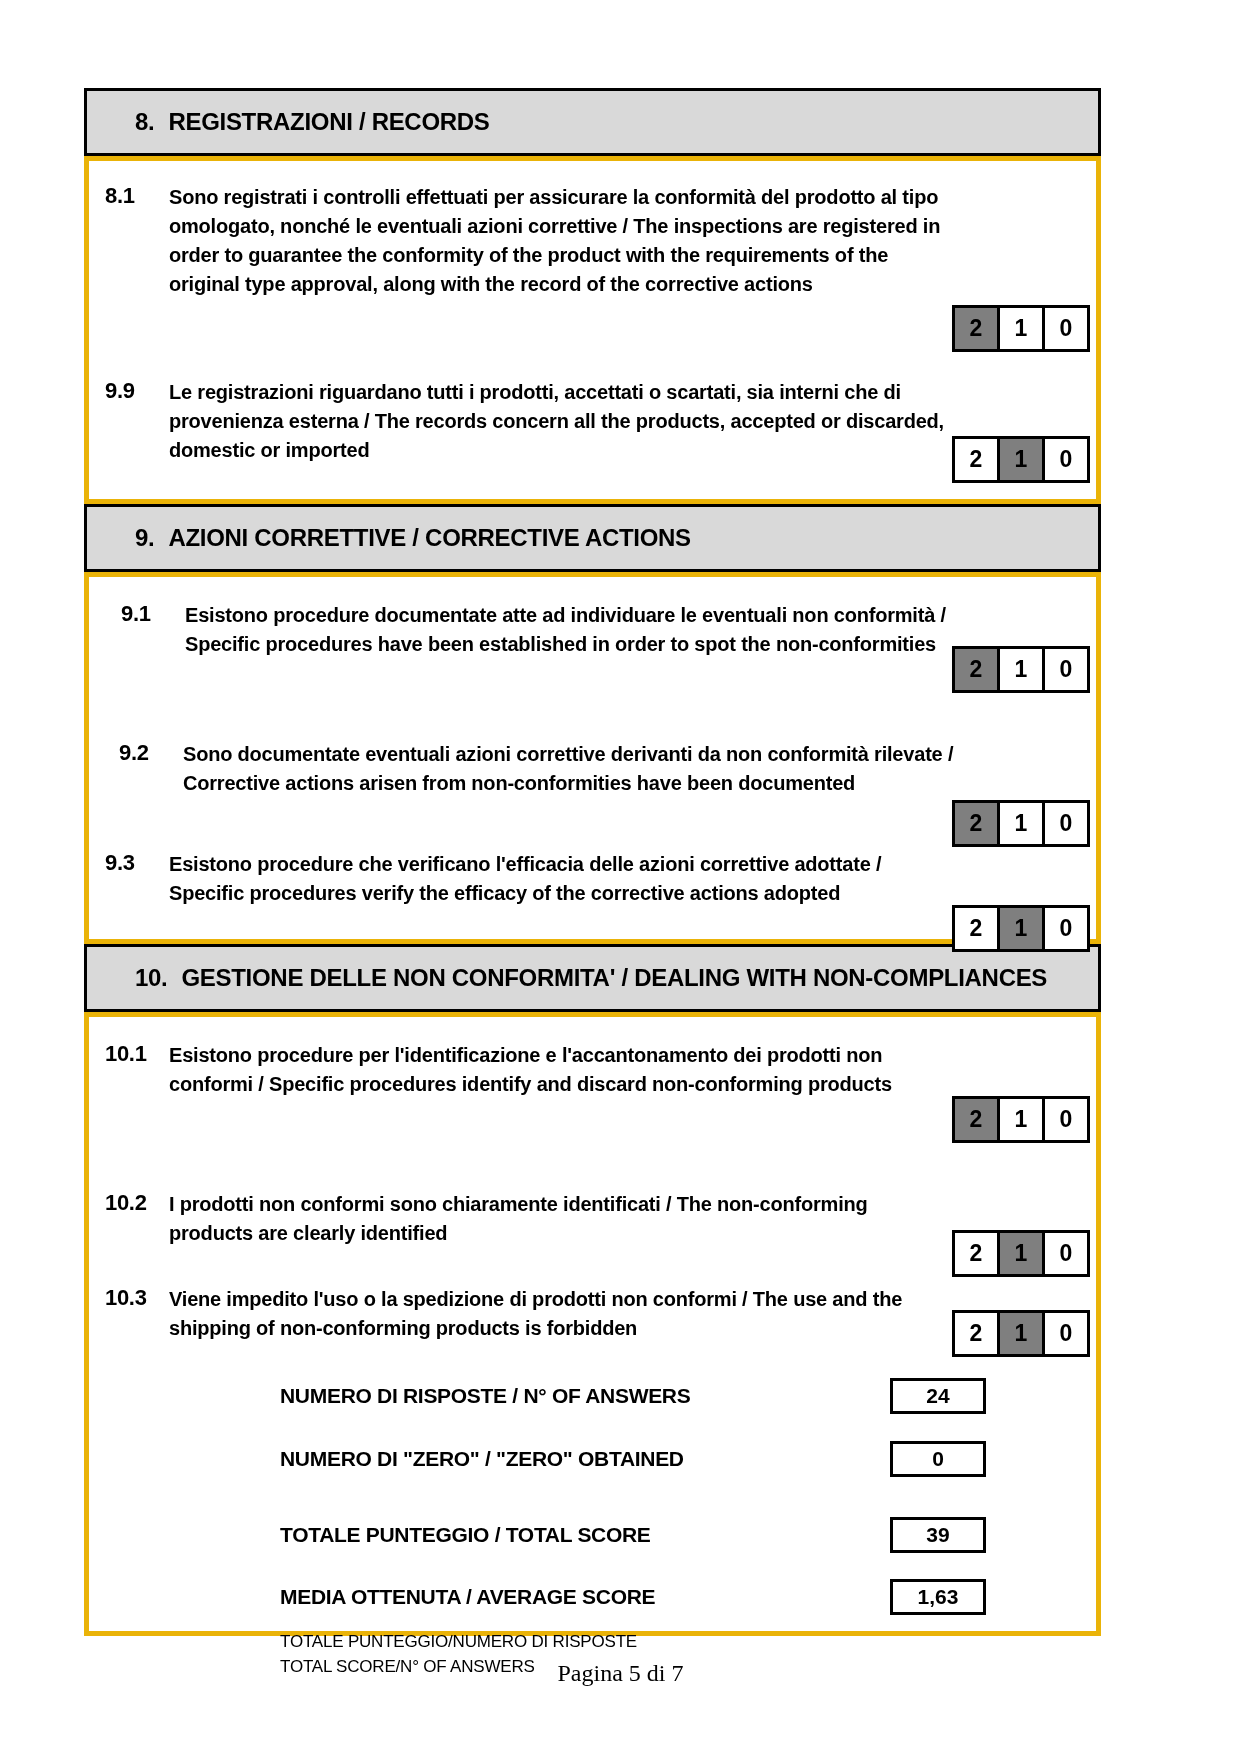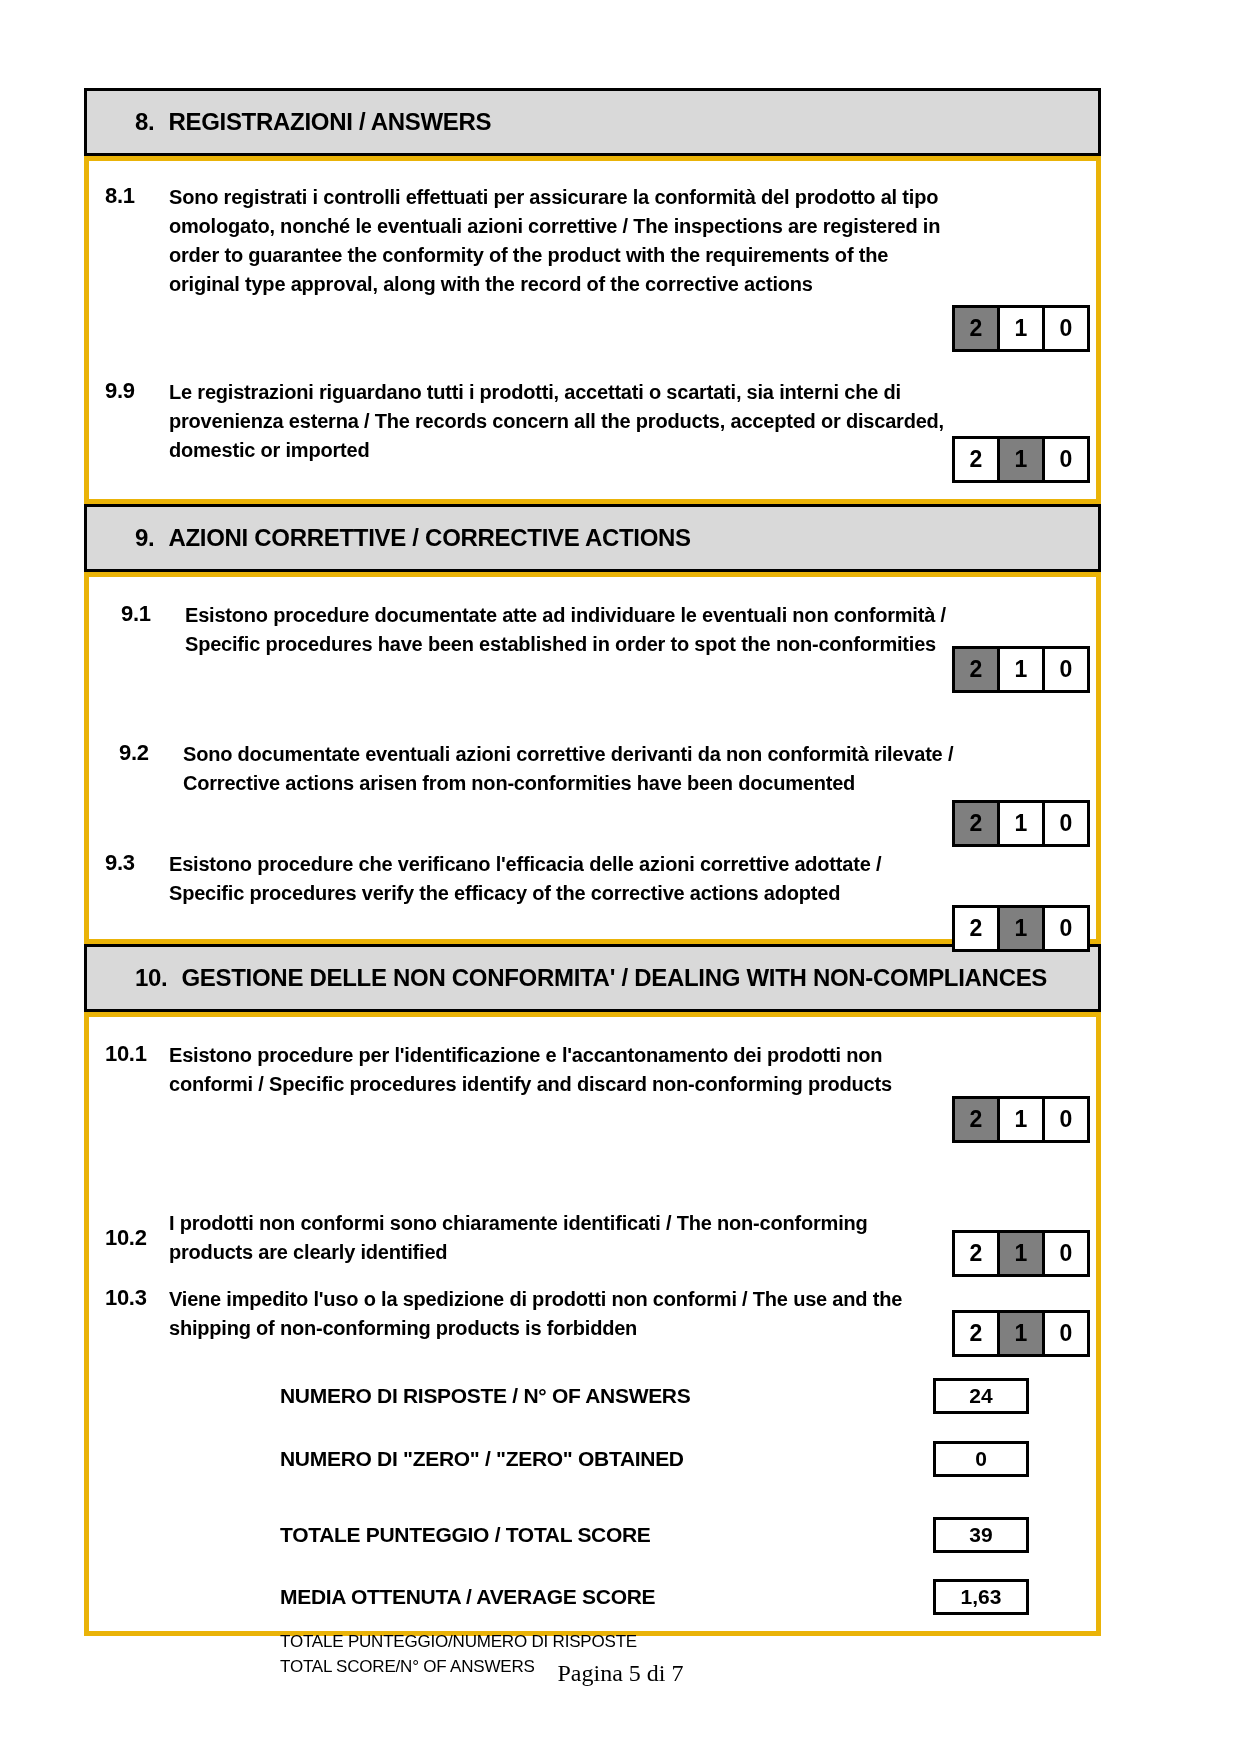--- a/index.html
+++ b/index.html
@@ -45,21 +45,21 @@
     width:775px;
     font-weight:bold;font-size:20px;line-height:29px;letter-spacing:-0.2px;
   }
   
   .q81{height:195px;}
   .q82{height:150px;}
   .q91{height:139px;padding-left:32px;}
   .q92{height:110px;padding-left:30px;}
   .q93{height:120px;}
   .q101{height:149px;}
-  .q102{height:95px;align-items:center;}
+  .q102{height:95px;}
   .q103{height:85px;}
   .score-strip{
     position:absolute;
     right:6px;
     display:flex;
     gap:3px;
     border:3px solid #000;
     background:#000;
   }
   .q81 .score-strip{top:122px;}
@@ -73,21 +73,21 @@
   .score-strip .cell{
     width:42px;height:41px;
     background:#fff;
     display:flex;align-items:center;justify-content:center;
     font-weight:bold;font-size:23px;
   }
   .score-strip .cell.selected{background:#7f7f7f;}
   .summary{margin-top:8px;}
   .summary-row{
     display:flex;align-items:center;
-    padding-left:191px;padding-right:67px;
+    padding-left:191px;padding-right:110px;
     justify-content:space-between;
   }
   .summary-row .slabel{font-weight:bold;font-size:21px;letter-spacing:-0.3px;}
   .summary-row .sbox{
     box-sizing:border-box;
     width:96px;height:36px;
     border:3px solid #000;
     display:flex;align-items:center;justify-content:center;
     font-weight:bold;font-size:21px;
   }
@@ -105,21 +105,21 @@
   }
 </style>
 </head>
 <body>
 
 <div class="page">
   <div class="form">
 
     <div class="sec-header">
       <span class="num">8.</span>
-      <span class="title">REGISTRAZIONI / ANSWERS</span>
+      <span class="title">REGISTRAZIONI / RECORDS</span>
     </div>
     <div class="sec-content c8">
 
       <div class="q q81">
         <div class="qnum">8.1</div>
         <div class="qtext">Sono registrati i controlli effettuati per assicurare la conformità del prodotto al tipo omologato, nonché le eventuali azioni correttive / The inspections are registered in order to guarantee the conformity of the product with the requirements of the original type approval, along with the record of the corrective actions</div>
         <div class="score-strip">
           <div class="cell selected">2</div>
           <div class="cell">1</div>
           <div class="cell">0</div>

